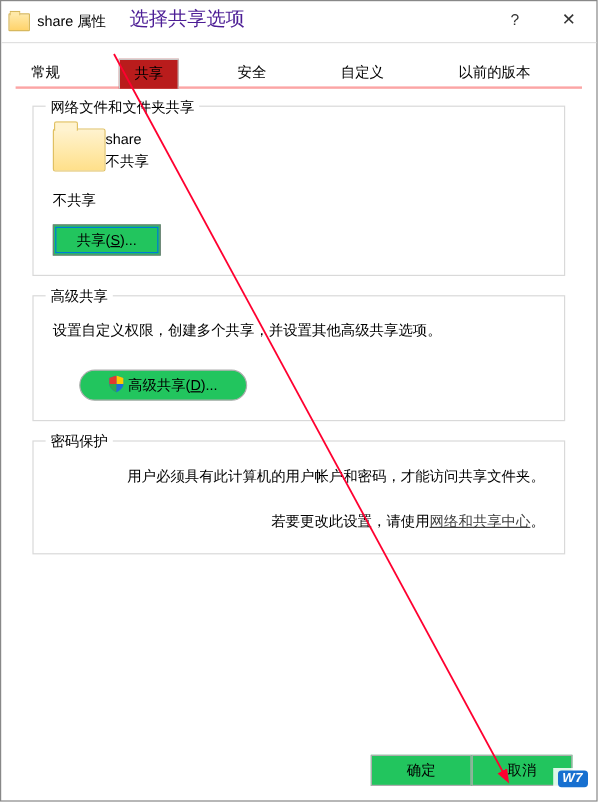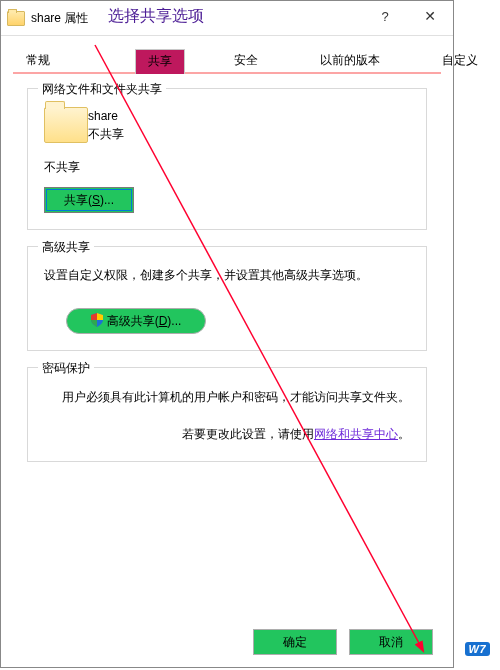--- a/index.html
+++ b/index.html
@@ -11,21 +11,21 @@
     font-size: 12px;
     color: #000;
     background: #fff;
     overflow: hidden;
     position: relative;
   }
   .window {
     position: absolute;
     left: 0;
     top: 0;
-    width: 454px;
+    width: 498px;
     height: 668px;
     border: 1px solid #888;
     background: #fff;
     box-sizing: border-box;
   }
   
   .titlebar {
     height: 34px;
     display: flex;
     align-items: center;
@@ -95,24 +95,23 @@
     border: 1px solid transparent;
     border-bottom: none;
     position: relative;
     top: 0;
     white-space: nowrap;
     font-size: 12px;
     color:#000;
   }
   .tab.active {
     border-color: #c8c8c8;
-    background: #be185d;
+    background: #b91c1c;
     top: 1px;
     height: 24px;
-    margin-left: 36px;
   }
 
   
   .tabbody {
     margin: 0 12px;
     padding: 14px 14px 4px 14px;
   }
 
   
   .group {
@@ -183,32 +182,32 @@
   }
   .btn.wide { min-width: 140px; border-radius: 13px; }
   .shield{
     display:inline-block;
     width:12px;height:14px;
     vertical-align:-2px;
     margin-right:4px;
   }
 
   .link{
-    color:#6d28d9;
+    color:#404040;
     text-decoration: underline;
     cursor:default;
   }
 
   
   .dialog-buttons{
     position:absolute;
     right: 20px;
     bottom: 12px;
     display:flex;
-    gap: 12px;
+    gap: 0;
   }
   .dialog-buttons .btn{ min-width: 84px; }
 
   
   .annotation {
     position:absolute;
     left: 108px;
     top: 6px;
     color: #4c1d95;
     font-size: 16px;
@@ -256,22 +255,22 @@
     <span class="folder-ico"></span>
     <span class="title">share 属性</span>
     <div class="qmark">?</div>
     <div class="close">✕</div>
   </div>
 
   <div class="tabs">
     <div class="tab">常规</div>
     <div class="tab active">共享</div>
     <div class="tab">安全</div>
+    <div class="tab">自定义</div>
     <div class="tab">以前的版本</div>
-    <div class="tab">自定义</div>
   </div>
 
   <div class="tabbody">
 
     <div class="group">
       <span class="legend">网络文件和文件夹共享</span>
       <div class="inner">
         <div class="share-row">
           <span class="bigfolder"></span>
           <div class="share-text">

